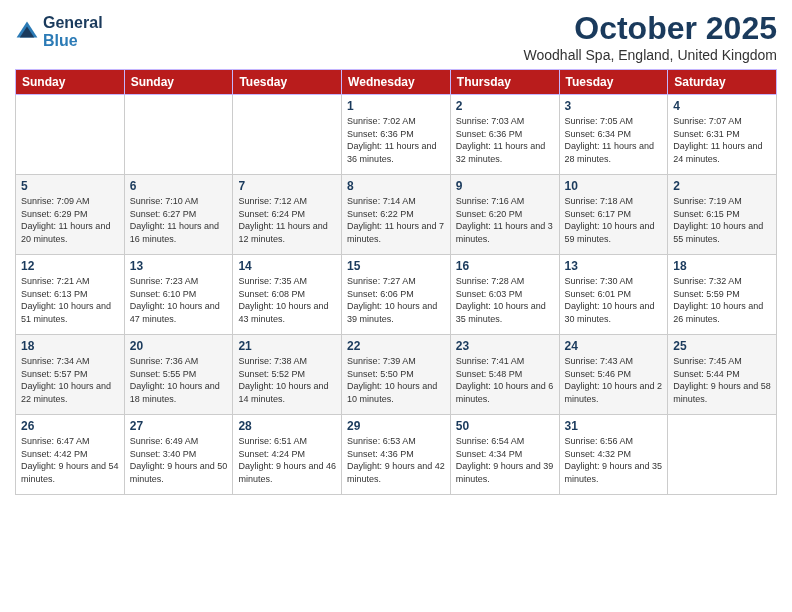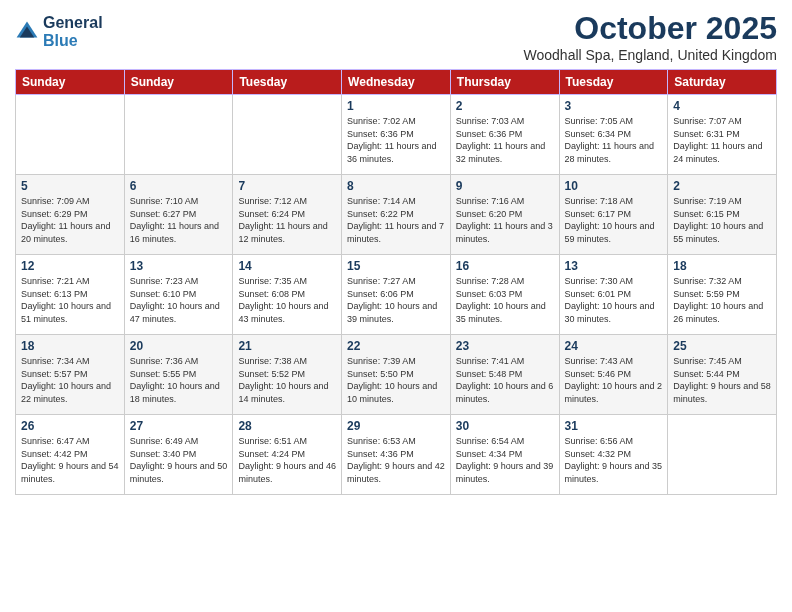--- a/index.html
+++ b/index.html
@@ -342,21 +342,21 @@
 and 46 minutes.</div>
           </td>
           <td>
             <div class="day-number">29</div>
             <div class="day-info">Sunrise: 6:53 AM
 Sunset: 4:36 PM
 Daylight: 9 hours
 and 42 minutes.</div>
           </td>
           <td>
-            <div class="day-number">30</div>
+            <div class="day-number">50</div>
             <div class="day-info">Sunrise: 6:54 AM
 Sunset: 4:34 PM
 Daylight: 9 hours
 and 39 minutes.</div>
           </td>
           <td>
             <div class="day-number">31</div>
             <div class="day-info">Sunrise: 6:56 AM
 Sunset: 4:32 PM
 Daylight: 9 hours

